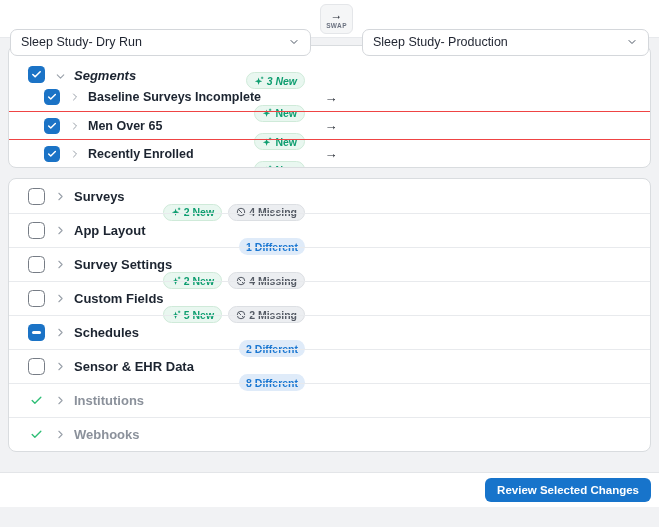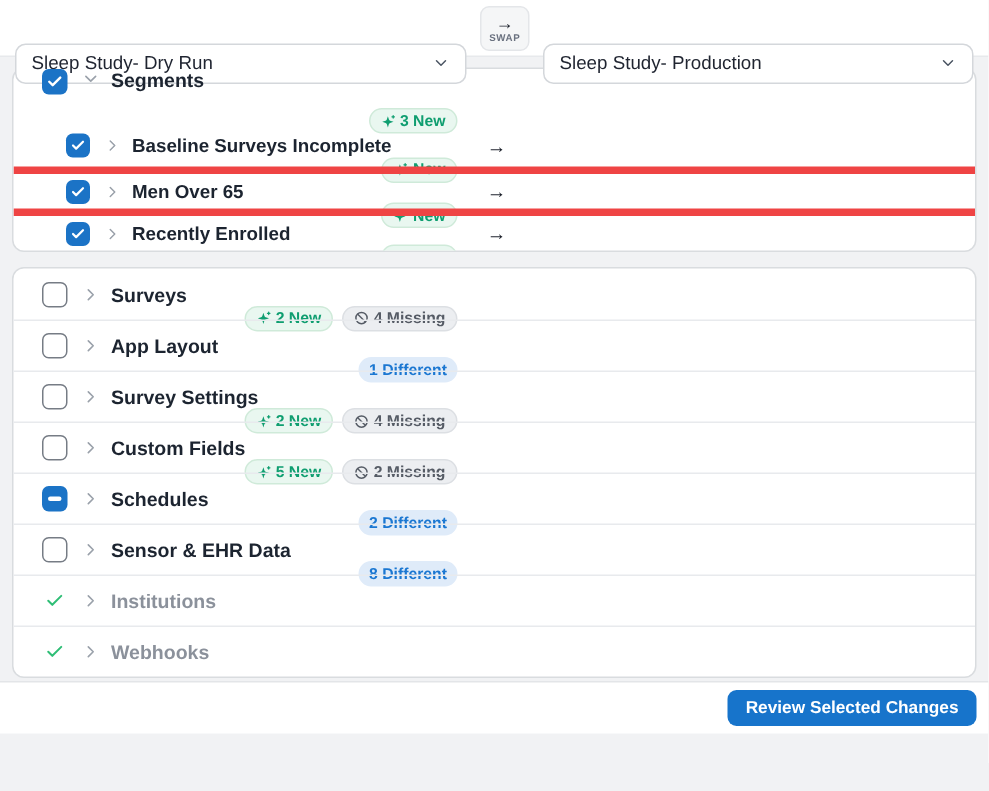--- a/index.html
+++ b/index.html
@@ -27,23 +27,23 @@
     border-radius: 6px; display: flex; flex-direction: column;
     align-items: center; justify-content: center; cursor: pointer; flex: none;
   }
   .swap-arrow { font-size: 12px; font-weight: 700; color: #1a1f29; line-height: 1; }
   .swap-label { font-size: 6.5px; color: #6b7280; font-weight: 700; letter-spacing: .4px; margin-top: 1px; }
 
   
   .content { padding: 7px 8px 0; }
   .card { background: #fff; border: 1px solid #d9dcdf; border-radius: 8px; overflow: hidden; }
 
-  .seg-header { height: 37px; display: flex; align-items: flex-start; padding-left: 19px; position: relative; }
+  .seg-header { height: 37px; display: flex; align-items: flex-end; padding-left: 19px; position: relative; font-style: italic; }
   .seg-row { height: 28px; display: flex; align-items: center; padding-left: 35px; position: relative; }
-  .seg-row + .seg-row { border-top: 5px solid #ef4444; }
+  .seg-row + .seg-row { border-top: 1px solid #ef4444; }
 
   .card-rows { margin-top: 10px; }
   .cat-row { height: 34px; display: flex; align-items: center; padding-left: 19px; position: relative; }
   .cat-row + .cat-row { border-top: 1px solid #e8eaed; }
 
   
   .cb { width: 17px; height: 17px; border-radius: 4.5px; flex: none;
         display: flex; align-items: center; justify-content: center; cursor: pointer; }
   .cb-sm { width: 16px; height: 16px; }
   .cb.checked, .cb.indeterminate { background: #1b73c6; }
@@ -72,21 +72,21 @@
   .badge-different { background: #dfebf9; color: #1b77d1; }
   .badge svg { flex: none; }
 
   .move-arrow {
     position: absolute; left: 306px; width: 32px; text-align: center;
     font-size: 13px; font-weight: 700; color: #1a1f29; cursor: pointer;
   }
 
   
   .footer {
-    margin-top: 2px; background: #fff; border-top: 1px solid #e3e5e8;
+    margin-top: 20px; background: #fff; border-top: 1px solid #e3e5e8;
     height: 35px; display: flex; justify-content: flex-end; align-items: center;
     padding: 0 8px;
   }
   .review-btn {
     background: #1774cb; color: #fff; border: none; border-radius: 6px;
     font-family: "Liberation Sans", sans-serif;
     font-size: 11.5px; font-weight: 600; padding: 6px 12px; cursor: pointer;
   }
 </style>
 </head>

